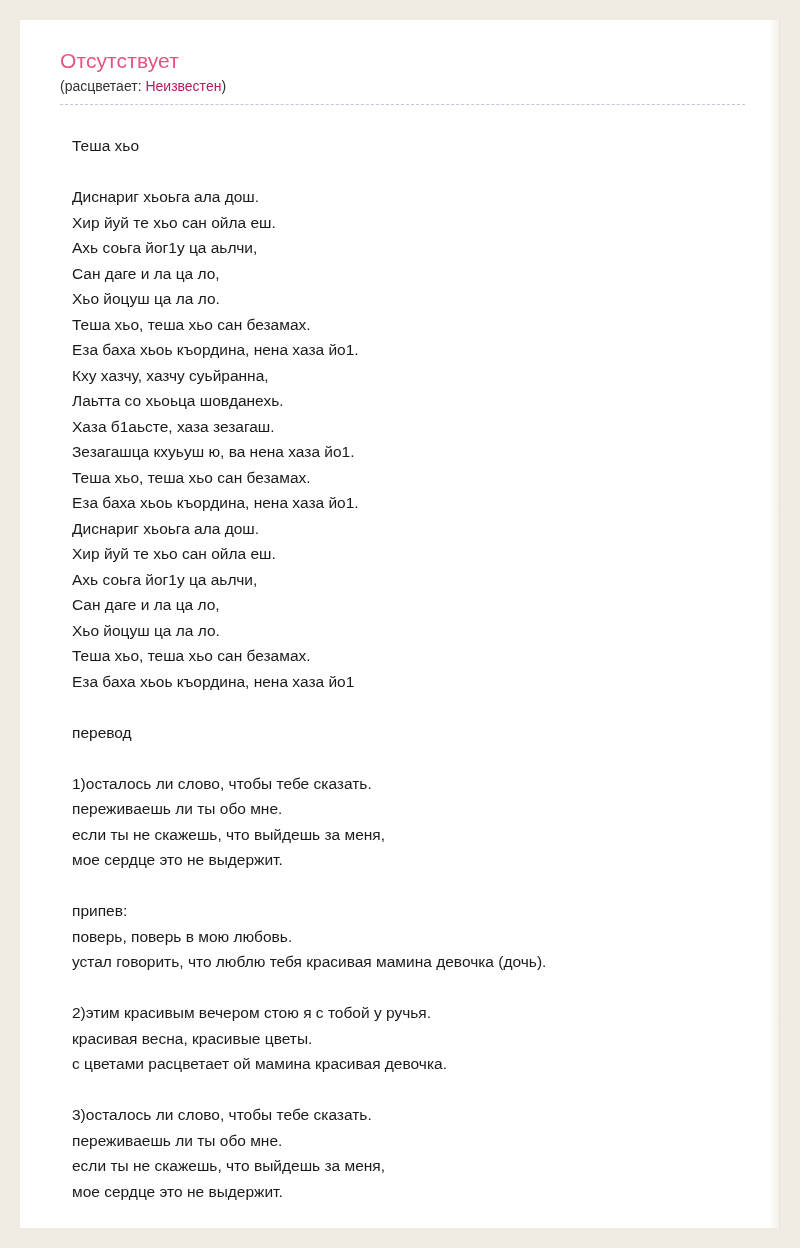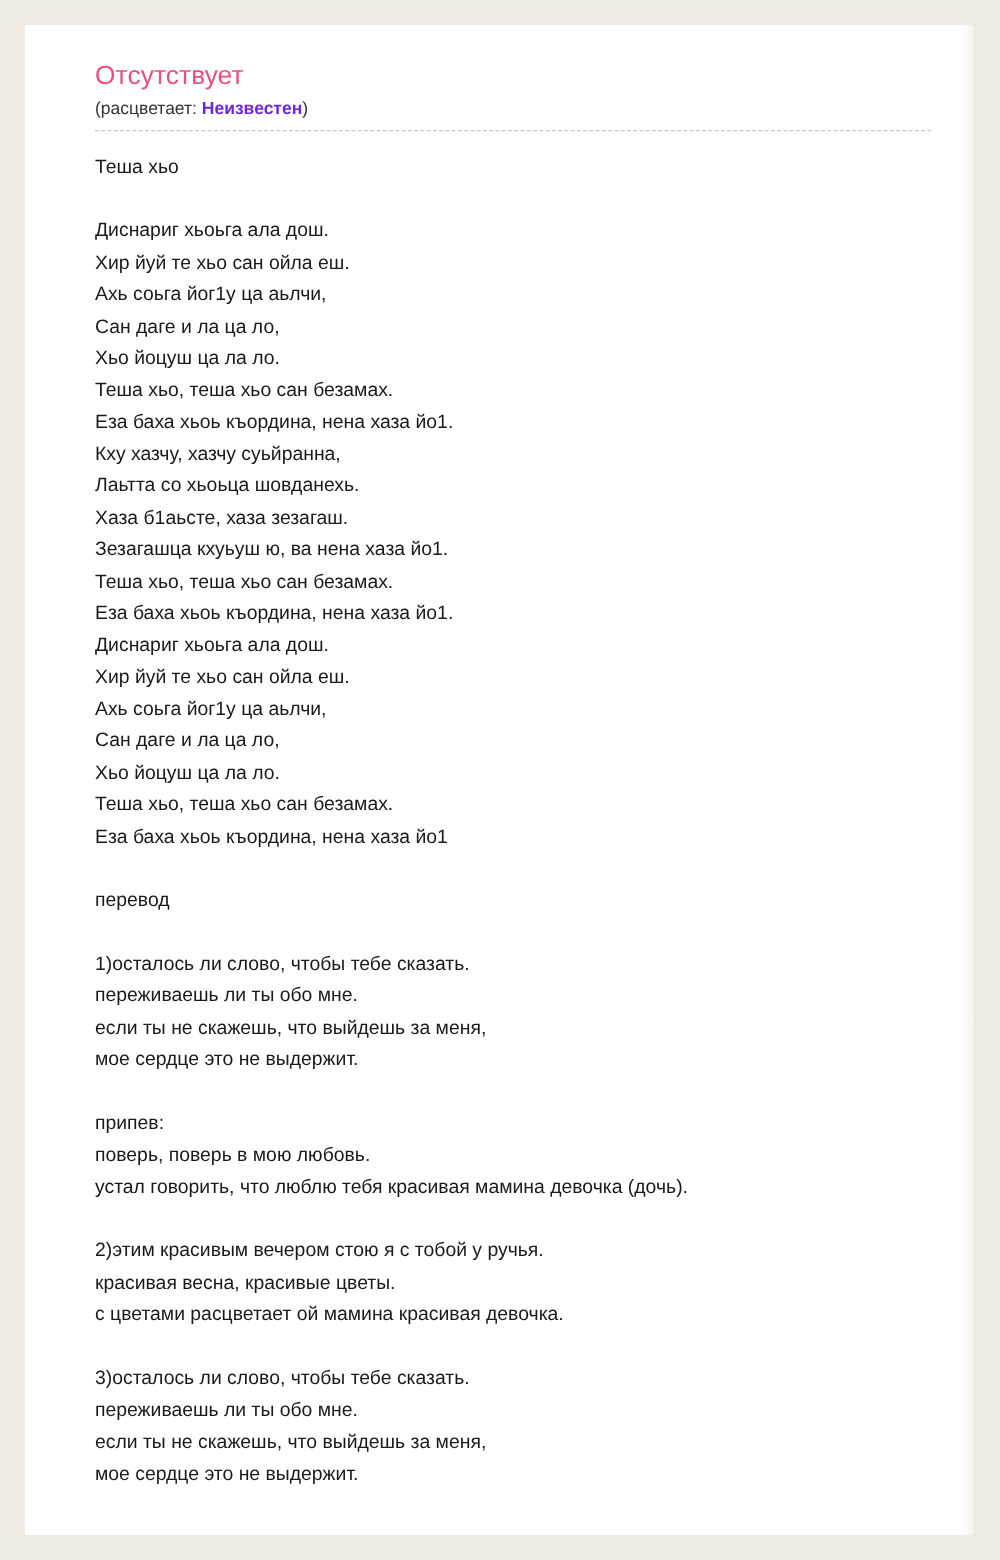--- a/index.html
+++ b/index.html
@@ -18,48 +18,47 @@
     left: 20px;
     top: 20px;
     width: 760px;
     height: 1208px;
     background: #ffffff;
     box-sizing: border-box;
     border-right: 1px solid #e6e2da;
     box-shadow: 0 0 0 1px #efebe3;
   }
   .inner {
-    padding: 28px 34px 0 56px;
+    padding: 28px 34px 0 40px;
   }
   .song-title {
     color: #e8527f;
     font-size: 21px;
     font-weight: normal;
     line-height: 26px;
     margin: 0 0 4px 0;
     letter-spacing: 0.1px;
   }
   .artist-line {
     font-size: 14px;
     color: #333333;
     padding-bottom: 10px;
     border-bottom: 1px dashed #bfc9d6;
     margin-bottom: 0;
   }
   .artist-link {
-    color: #6d28d9;
+    color: #be185d;
     text-decoration: none;
-    font-weight: bold;
   }
   .lyrics {
     font-size: 15.5px;
     line-height: 25.5px;
     color: #1a1a1a;
     white-space: pre-wrap;
-    margin: 0;
+    margin: 12px;
     padding-top: 16px;
     font-family: "Liberation Sans", sans-serif;
   }
   .page-edge {
     position: absolute;
     right: 0;
     top: 0;
     width: 10px;
     height: 100%;
     background: linear-gradient(to right, #ffffff, #f4f1ea);

